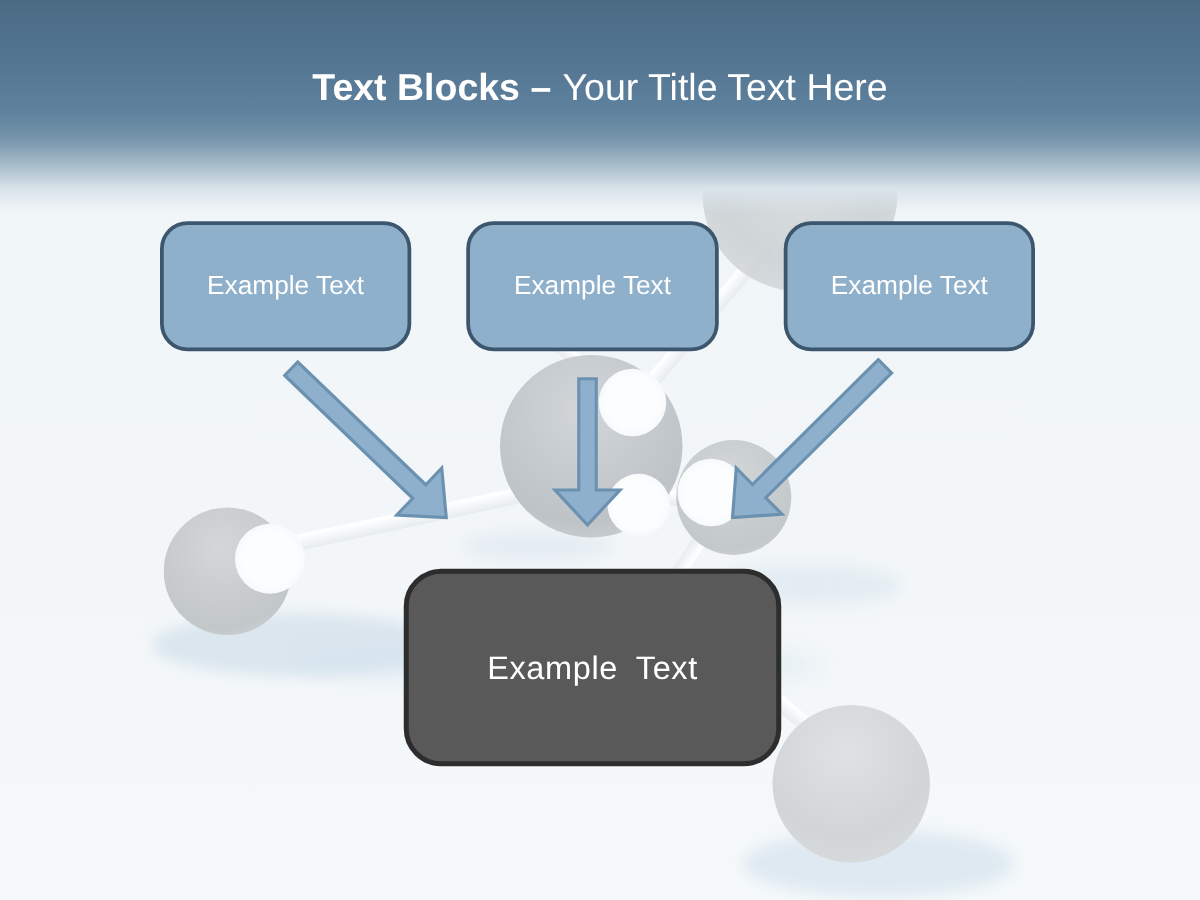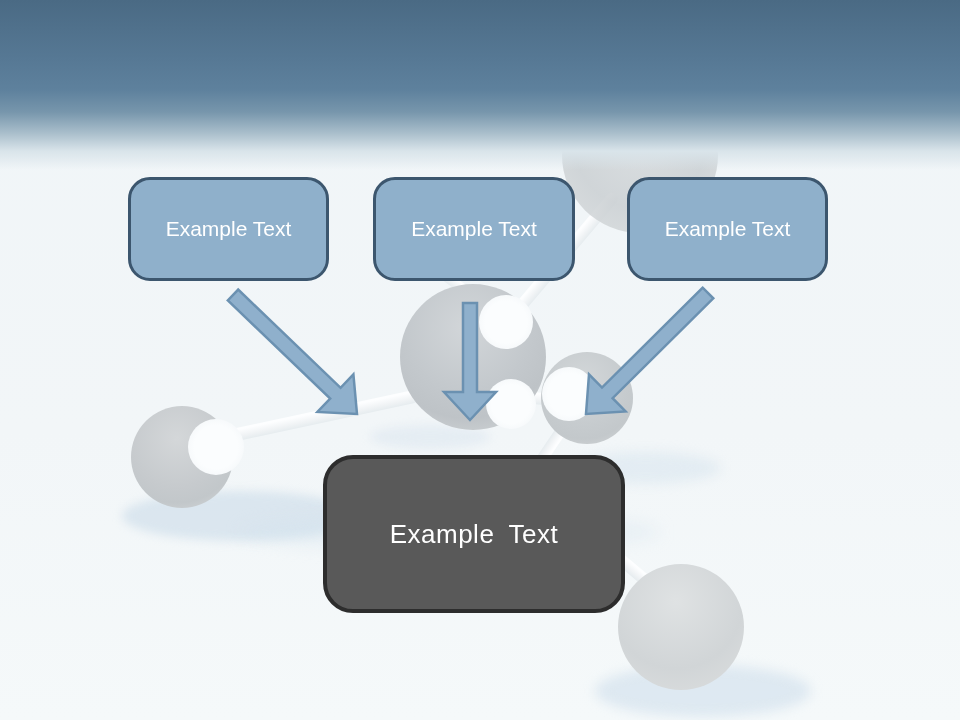--- a/index.html
+++ b/index.html
@@ -98,20 +98,23 @@
     <div class="sphere sp-bottomright"></div>
 
     <div class="blob blob-1"></div>
     <div class="blob blob-2"></div>
     <div class="blob blob-3"></div>
     <div class="blob blob-4"></div>
   </div>
 
   <div class="header"></div>
 
+  <div class="title">
+    <span class="b">Text Blocks –</span><span class="r">Your Title Text Here</span>
+  </div>
 
   <div class="block block1">
     <span>Example Text</span>
   </div>
   <div class="block block2">
     <span>Example Text</span>
   </div>
   <div class="block block3">
     <span>Example Text</span>
   </div>

